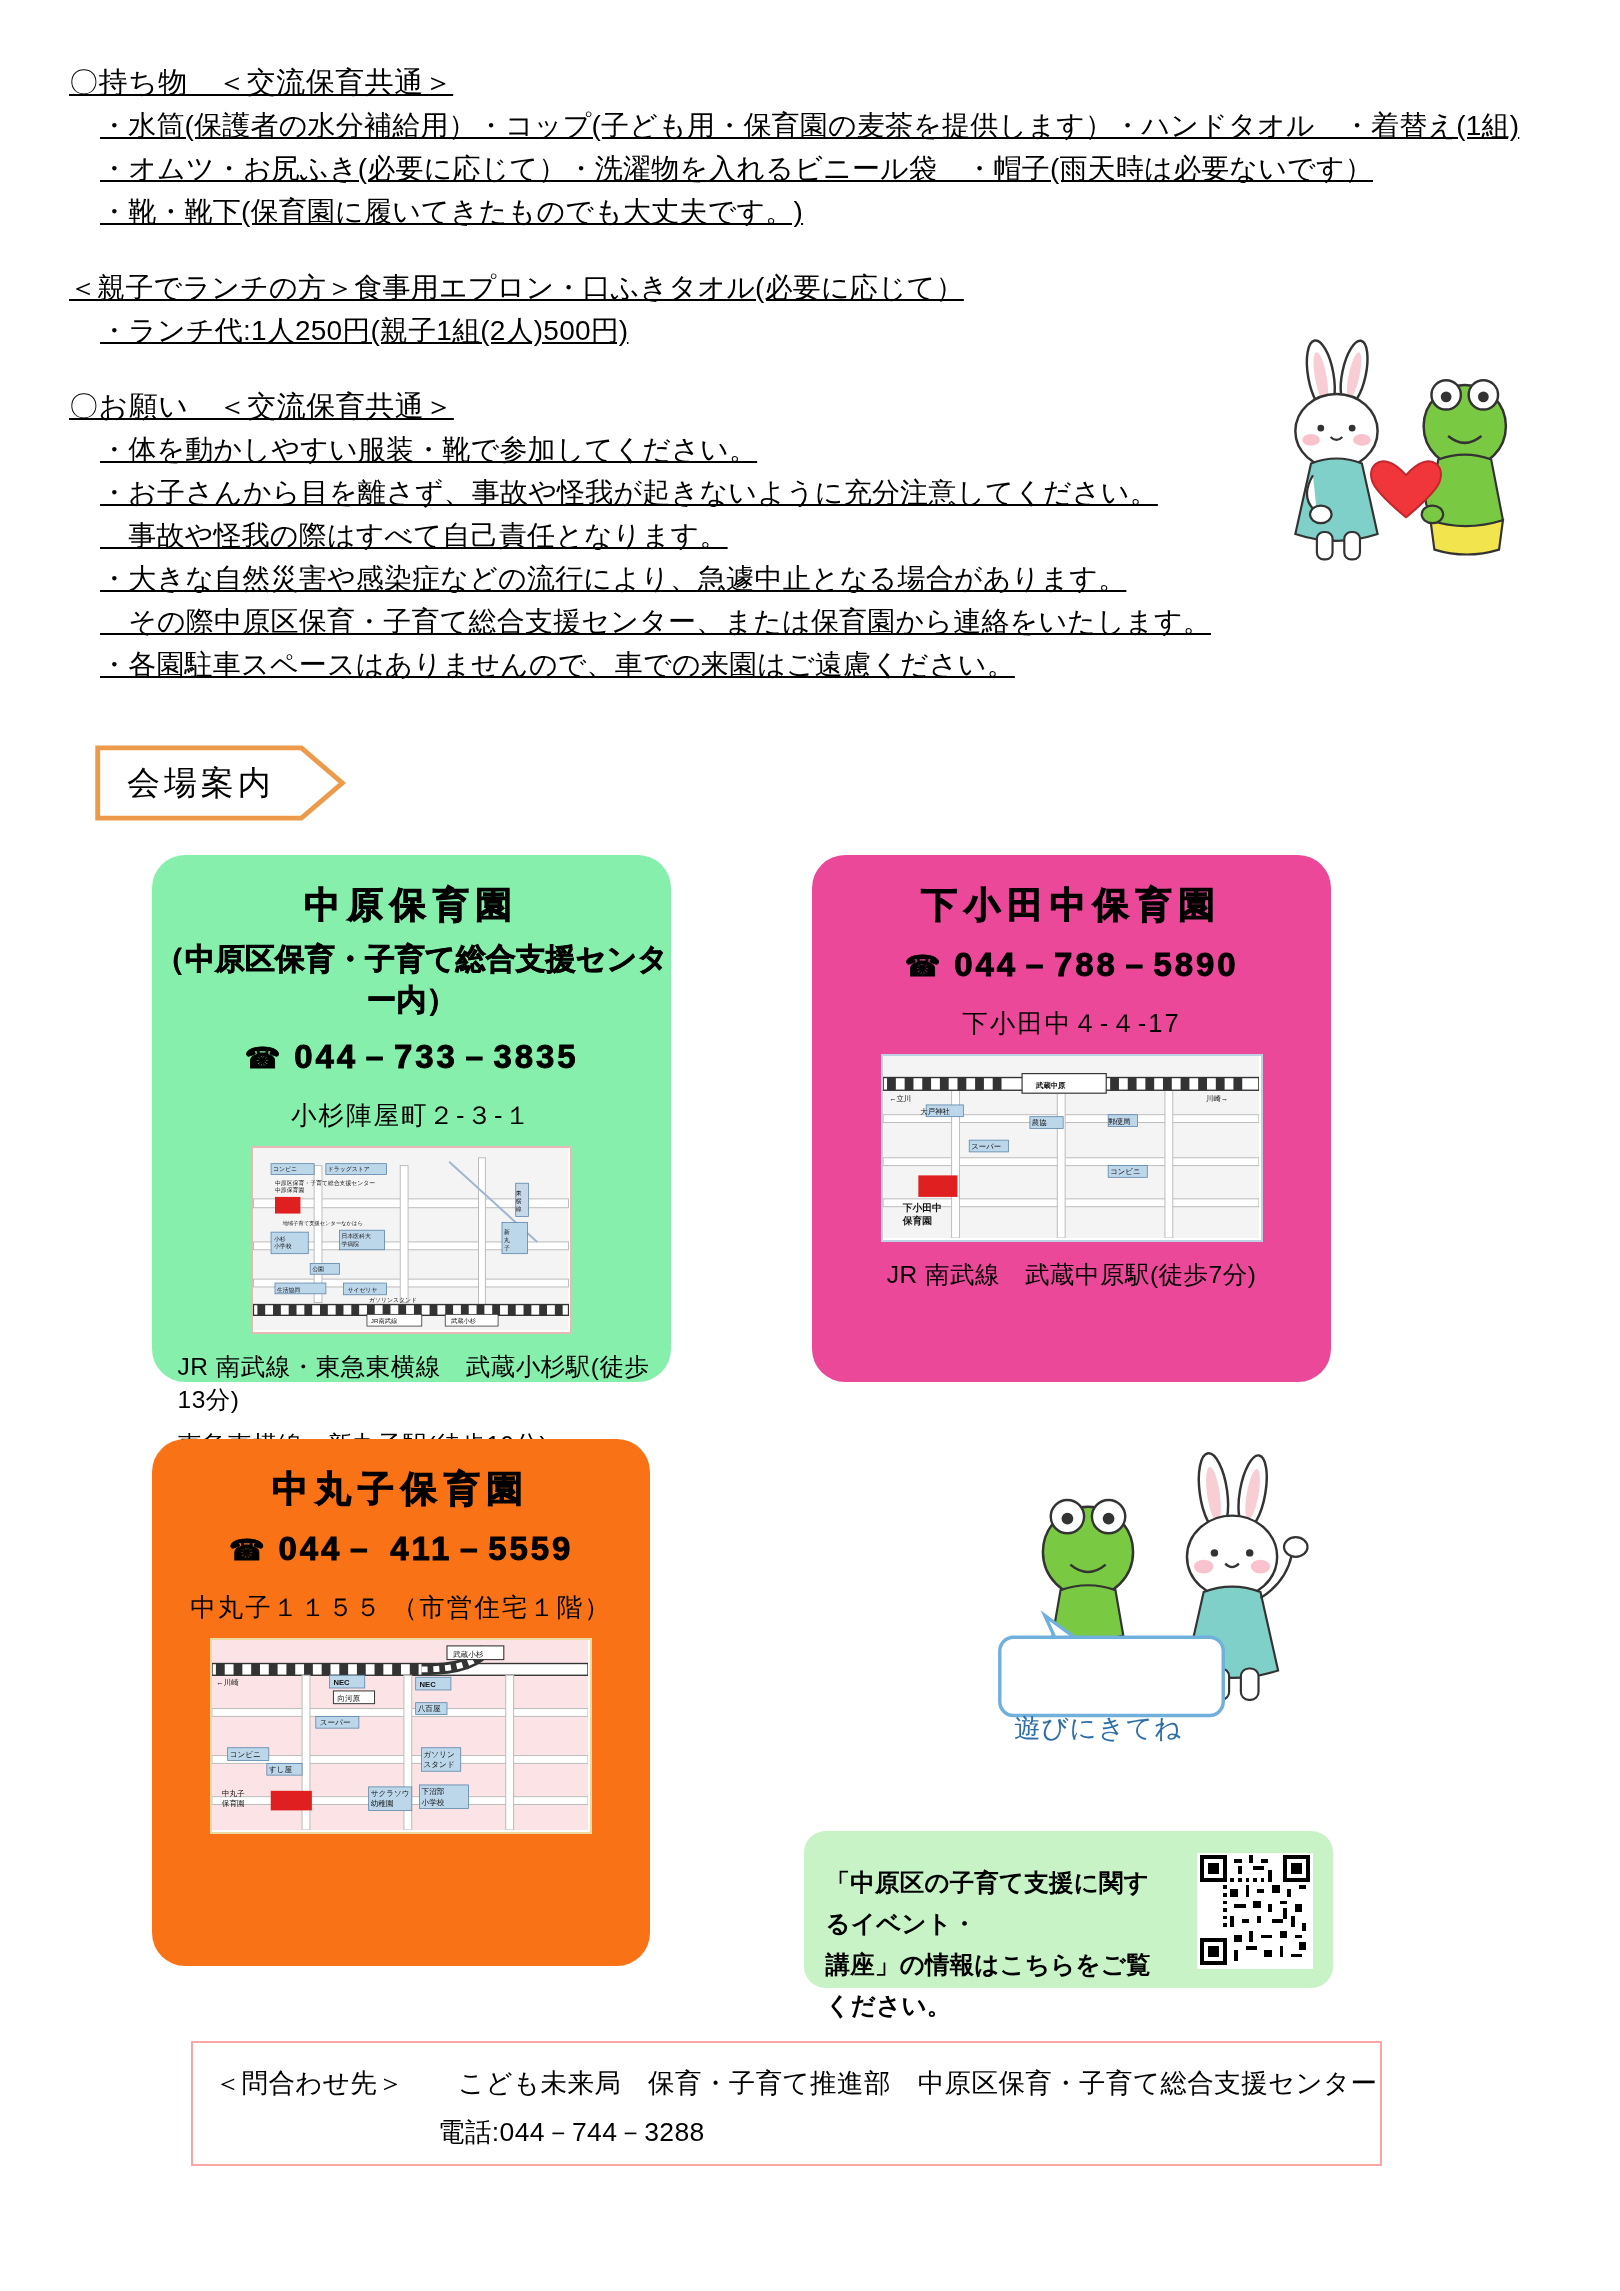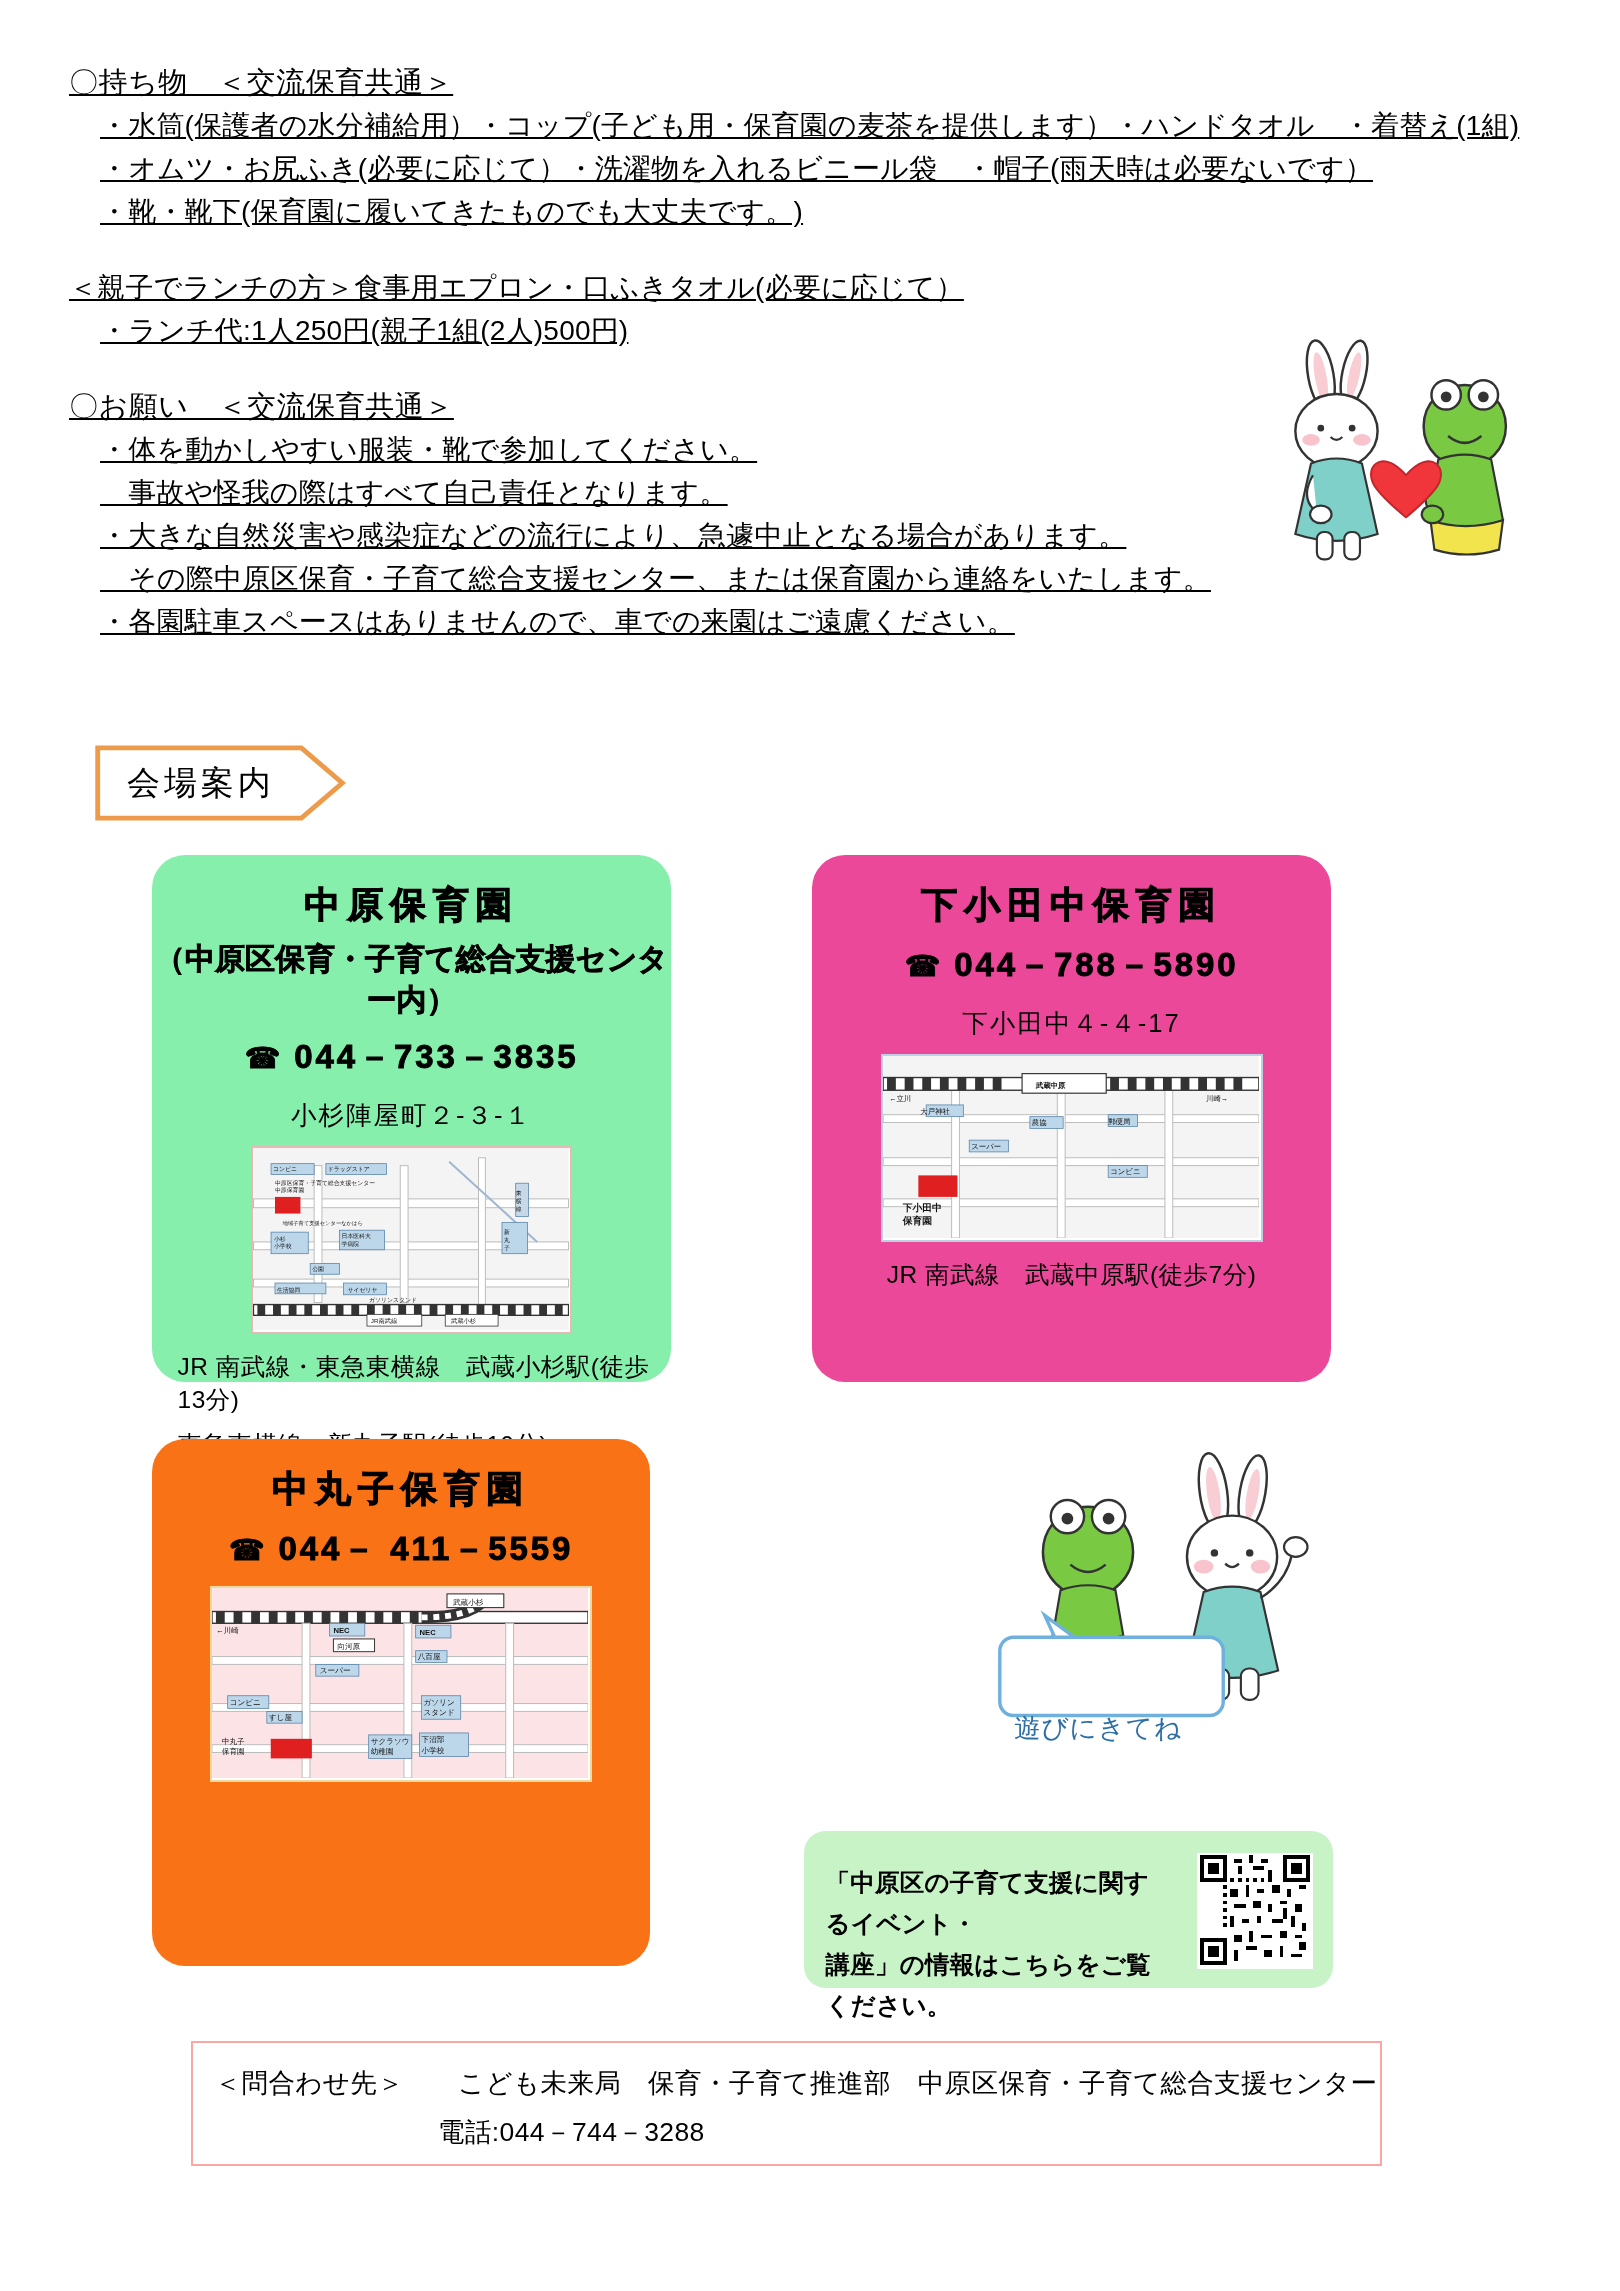--- a/index.html
+++ b/index.html
@@ -243,20 +243,21 @@
 
   <div class="gap-md"></div>
 
   <div class="note-line">＜親子でランチの方＞食事用エプロン・口ふきタオル(必要に応じて）</div>
   <div class="note-line indent-1">・ランチ代:1人250円(親子1組(2人)500円)</div>
 
   <div class="gap-md"></div>
 
   <div class="note-heading">〇お願い　＜交流保育共通＞</div>
   <div class="note-line indent-1">・体を動かしやすい服装・靴で参加してください。</div>
+  <div class="note-line indent-1">・お子さんから目を離さず、事故や怪我が起きないように充分注意してください。</div>
   <div class="note-line indent-1">　事故や怪我の際はすべて自己責任となります。</div>
   <div class="note-line indent-1">・大きな自然災害や感染症などの流行により、急遽中止となる場合があります。</div>
   <div class="note-line indent-1">　その際中原区保育・子育て総合支援センター、または保育園から連絡をいたします。</div>
   <div class="note-line indent-1">・各園駐車スペースはありませんので、車での来園はご遠慮ください。</div>
 </div>
 
 <div class="illus-top">
   <svg width="284" height="245" viewBox="0 0 290 250">
 
     <ellipse cx="58" cy="38" rx="13" ry="36" fill="#ffffff" stroke="#333" stroke-width="2.5" transform="rotate(-10 58 38)"></ellipse>
@@ -458,20 +459,21 @@
   </div>
 
   <div class="card-access centered">JR 南武線　武蔵中原駅(徒歩7分)</div>
 </div>
 
 <div class="card card-nakamaruko">
   <div class="card-title">中丸子保育園</div>
   <div class="card-phone">
     <span class="tel-glyph">☎</span><span>044－ 411－5559</span>
   </div>
+  <div class="card-address">中丸子１１５５ （市営住宅１階）</div>
 
   <div class="map-box map-maruko">
     <svg width="376" height="190" viewBox="0 0 384 194">
       <rect x="0" y="0" width="384" height="194" fill="#fbe3e6"></rect>
 
       <rect x="0" y="24" width="384" height="12" fill="#ffffff" stroke="#333" stroke-width="1.4"></rect>
       <g fill="#333">
         <rect x="4" y="24" width="9" height="12"></rect>
           <rect x="22" y="24" width="9" height="12"></rect>
         <rect x="40" y="24" width="9" height="12"></rect>

